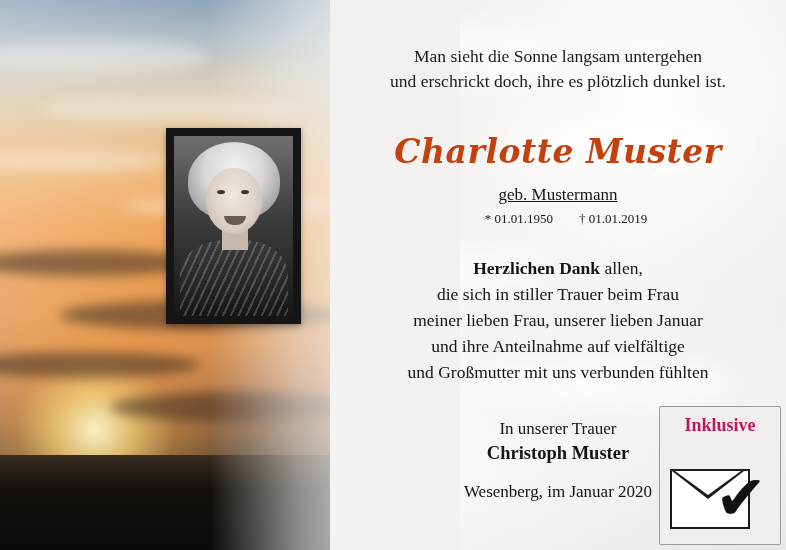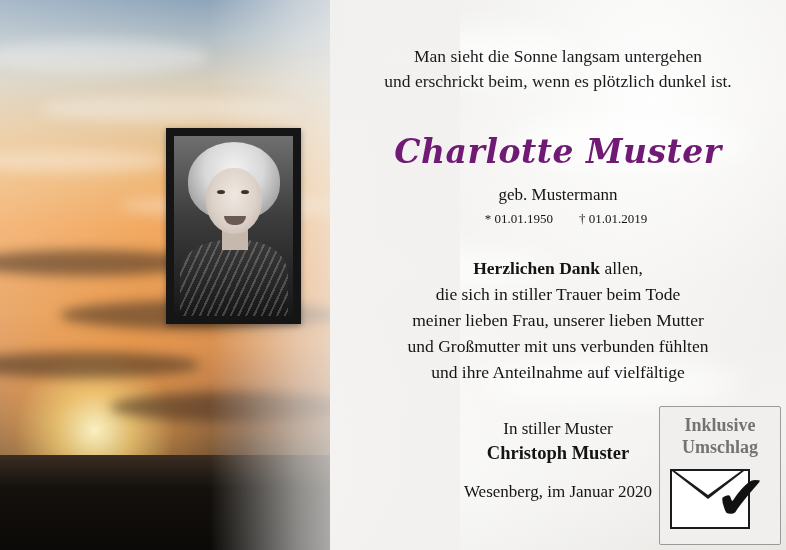--- a/index.html
+++ b/index.html
@@ -205,27 +205,28 @@
   }
   #name {
     position: absolute;
     left: 0; top: 132px;
     width: 456px;
     font-family: "DejaVu Serif", serif;
     font-style: italic;
     font-weight: bold;
     font-size: 33px;
     letter-spacing: 0.5px;
-    color: #701a75;
+    color: #c2410c;
   }
   #maiden {
     position: absolute;
     left: 0; top: 185px;
     width: 456px;
     font-size: 17px;
+    text-decoration: underline;
   }
   #dates {
     position: absolute;
     left: 8px; top: 211px;
     width: 456px;
     font-size: 13px;
   }
   #dates .gap { display: inline-block; width: 26px; }
   #thanks {
     position: absolute;
@@ -261,21 +262,21 @@
     border: 1px solid #9a9a9a;
     border-radius: 2px;
     text-align: center;
   }
   #badge-text {
     margin-top: 7px;
     font-family: "Liberation Serif", serif;
     font-weight: bold;
     font-size: 18px;
     line-height: 22px;
-    color: #737373;
+    color: #be185d;
   }
   #badge-art {
     position: absolute;
     left: 8px;
     top: 58px;
     width: 104px;
     height: 72px;
   }
   #envelope {
     position: absolute;
@@ -352,51 +353,50 @@
       <div class="p-eye l"></div>
       <div class="p-eye r"></div>
       <div class="p-mouth"></div>
     </div>
   </div>
 
   <div id="text-col">
 
     <div id="motto">
       <div>Man sieht die Sonne langsam untergehen</div>
-      <div>und erschrickt beim, wenn es plötzlich dunkel ist.</div>
+      <div>und erschrickt doch, ihre es plötzlich dunkel ist.</div>
     </div>
 
     <div id="name">Charlotte Muster</div>
 
     <div id="maiden">geb. Mustermann</div>
 
     <div id="dates">
       <span>* 01.01.1950</span><span class="gap"></span><span>† 01.01.2019</span>
     </div>
 
     <div id="thanks">
       <div><b>Herzlichen Dank</b><span> allen,</span></div>
-      <div>die sich in stiller Trauer beim Tode</div>
-      <div>meiner lieben Frau, unserer lieben Mutter</div>
+      <div>die sich in stiller Trauer beim Frau</div>
+      <div>meiner lieben Frau, unserer lieben Januar</div>
+      <div>und ihre Anteilnahme auf vielfältige</div>
       <div>und Großmutter mit uns verbunden fühlten</div>
-      <div>und ihre Anteilnahme auf vielfältige</div>
     </div>
 
     <div id="mourning">
-      <div>In stiller Muster</div>
+      <div>In unserer Trauer</div>
       <div class="strong">Christoph Muster</div>
     </div>
 
     <div id="place">Wesenberg, im Januar 2020</div>
   </div>
 
   <div id="badge">
     <div id="badge-text">
       <div>Inklusive</div>
-      <div>Umschlag</div>
     </div>
     <div id="badge-art">
       <div id="envelope"></div>
       <div id="check">✔</div>
     </div>
   </div>
 
 </div>
 
 </body></html>

